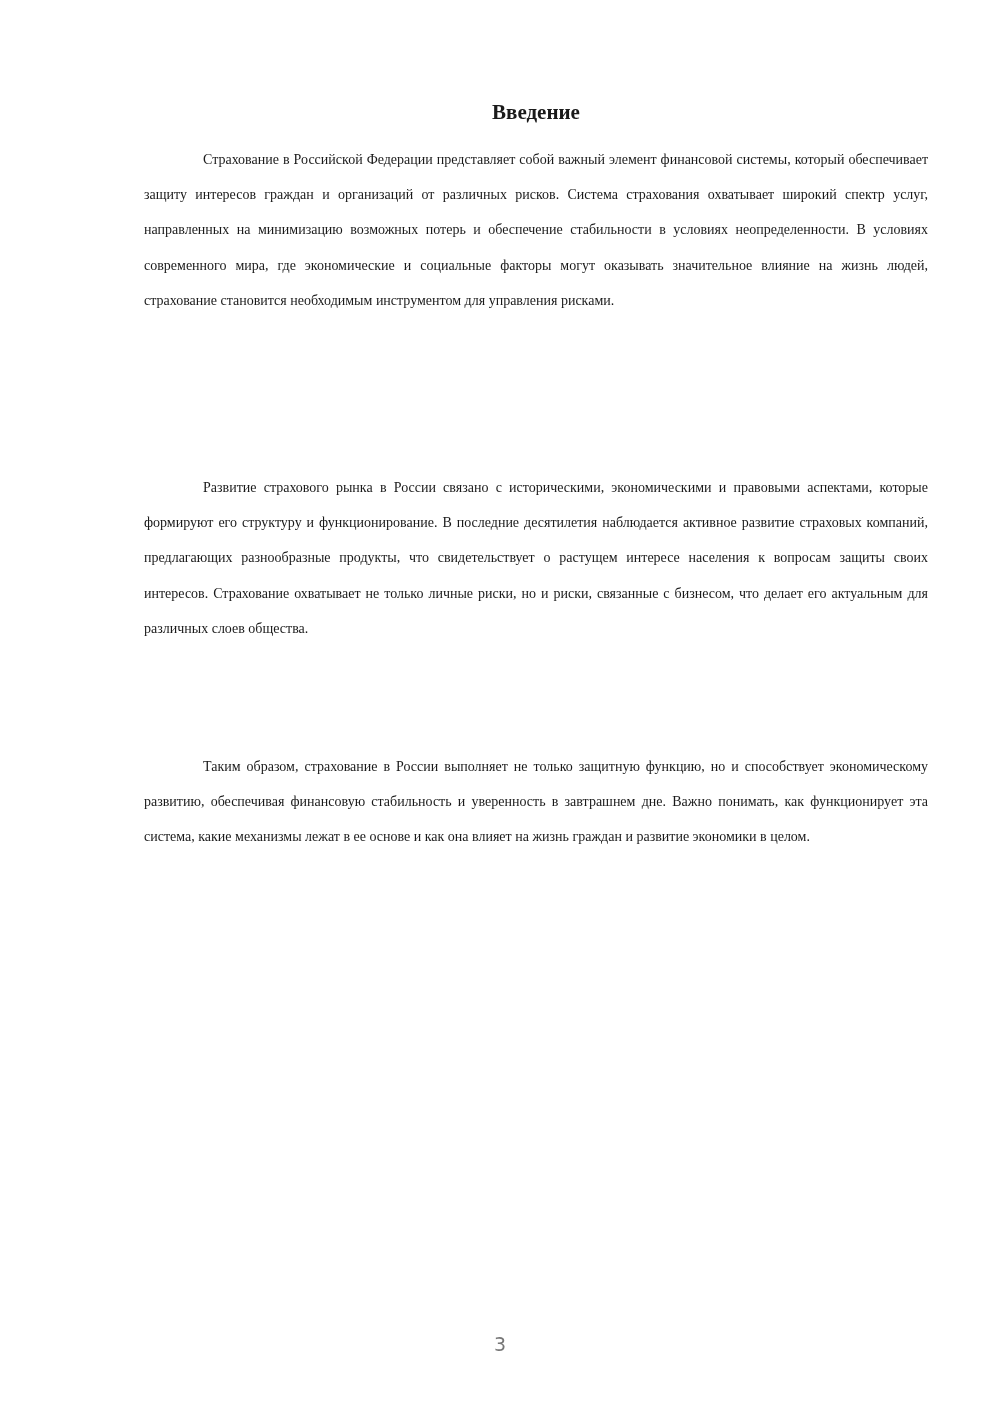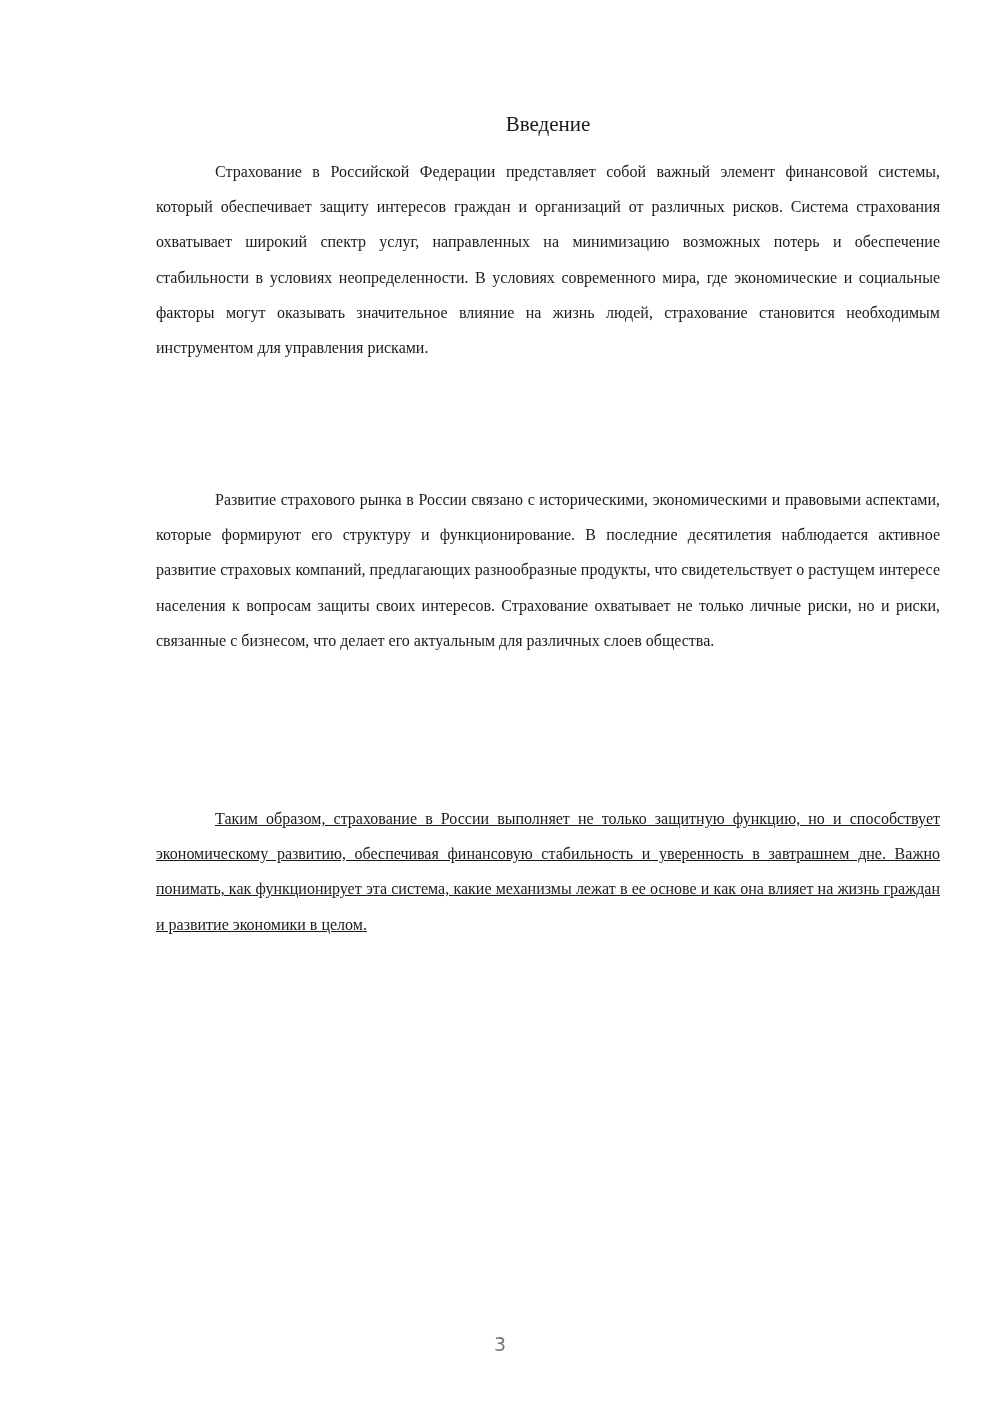--- a/index.html
+++ b/index.html
@@ -1,26 +1,26 @@
 <!DOCTYPE html>
 <html><head>
   <meta charset="utf-8">
   <style>
     html, body { margin: 0; padding: 0; background: #ffffff; }
     body { width: 1000px; height: 1414px; position: relative; overflow: hidden;
            font-family: "Liberation Serif", "DejaVu Serif", serif; color: #1a1a1a; }
     .page { position: absolute; left: 144px; top: 0; width: 784px; }
     .title { position: absolute; top: 98px; left: 0; width: 784px; text-align: center;
-             font-weight: normal; font-size: 21px; line-height: 28px; margin: 12px; }
-    .para { position: absolute; left: 0; width: 784px; margin: 12px;
-            font-size: 16px; line-height: 35.2px; text-align: justify;
+             font-weight: bold; font-size: 21px; line-height: 28px; margin: 0; }
+    .para { position: absolute; left: 0; width: 784px; margin: 0;
+            font-size: 14px; line-height: 35.2px; text-align: justify;
             text-indent: 59px; }
     #p1 { top: 142px; }
     #p2 { top: 470px; }
-    #p3 { top: 789px; text-decoration: underline; }
+    #p3 { top: 749px; }
     .page-number { position: absolute; top: 1333px; left: 0; width: 1000px; text-align: center;
                    font-family: "DejaVu Sans", sans-serif; font-size: 19px; color: #777; }
   </style>
 </head>
 <body>
 
 <div class="page">
   <h1 class="title">Введение</h1>
   <p class="para" id="p1">Страхование в Российской Федерации представляет собой важный элемент финансовой системы, который обеспечивает защиту интересов граждан и организаций от различных рисков. Система страхования охватывает широкий спектр услуг, направленных на минимизацию возможных потерь и обеспечение стабильности в условиях неопределенности. В условиях современного мира, где экономические и социальные факторы могут оказывать значительное влияние на жизнь людей, страхование становится необходимым инструментом для управления рисками.</p>
   <p class="para" id="p2">Развитие страхового рынка в России связано с историческими, экономическими и правовыми аспектами, которые формируют его структуру и функционирование. В последние десятилетия наблюдается активное развитие страховых компаний, предлагающих разнообразные продукты, что свидетельствует о растущем интересе населения к вопросам защиты своих интересов. Страхование охватывает не только личные риски, но и риски, связанные с бизнесом, что делает его актуальным для различных слоев общества.</p>

